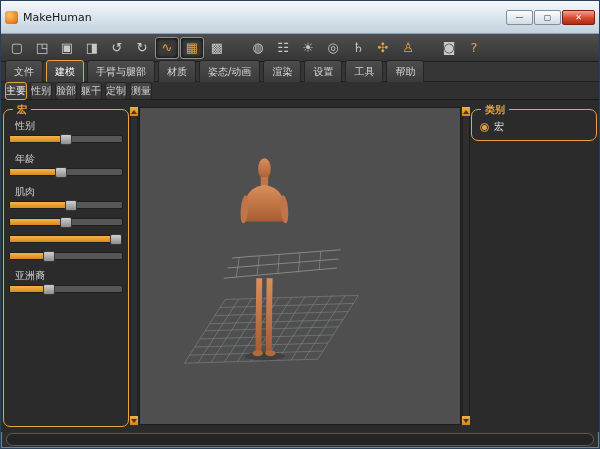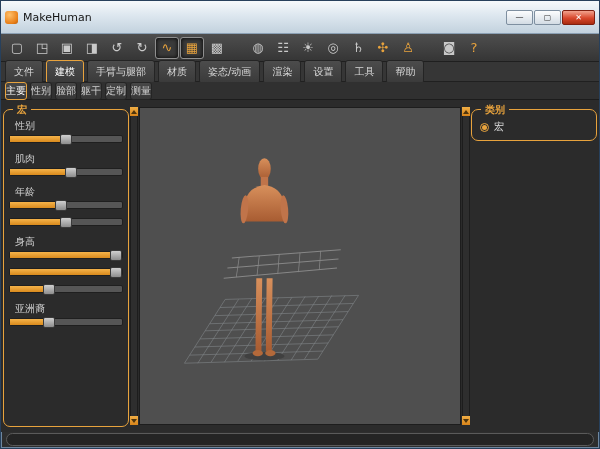--- a/index.html
+++ b/index.html
@@ -142,44 +142,37 @@
         <div class="panel-title">宏</div>
         <div>
             <div class="srow">
               <div class="slabel">性别</div>
               <div class="strack">
                 <div class="sfill" style="width: 50%;"></div>
                 <div class="shandle" style="left: calc(50% - 6px);"></div>
               </div>
             </div>
             <div class="srow">
+              <div class="slabel">年龄</div>
+              <div class="strack">
+                <div class="sfill" style="width: 45%;"></div>
+                <div class="shandle" style="left: calc(45% - 5.4px);"></div>
+              </div>
+            </div>
+            <div class="srow">
               <div class="slabel">肌肉</div>
               <div class="strack">
                 <div class="sfill" style="width: 55%;"></div>
                 <div class="shandle" style="left: calc(55% - 6.6px);"></div>
               </div>
             </div>
             <div class="srow">
-              <div class="slabel">年龄</div>
-              <div class="strack">
-                <div class="sfill" style="width: 45%;"></div>
-                <div class="shandle" style="left: calc(45% - 5.4px);"></div>
-              </div>
-            </div>
-            <div class="srow">
               <div class="strack">
                 <div class="sfill" style="width: 50%;"></div>
                 <div class="shandle" style="left: calc(50% - 6px);"></div>
-              </div>
-            </div>
-            <div class="srow">
-              <div class="slabel">身高</div>
-              <div class="strack">
-                <div class="sfill" style="width: 100%;"></div>
-                <div class="shandle" style="left: calc(100% - 12px);"></div>
               </div>
             </div>
             <div class="srow">
               <div class="strack">
                 <div class="sfill" style="width: 100%;"></div>
                 <div class="shandle" style="left: calc(100% - 12px);"></div>
               </div>
             </div>
             <div class="srow">
               <div class="strack">

